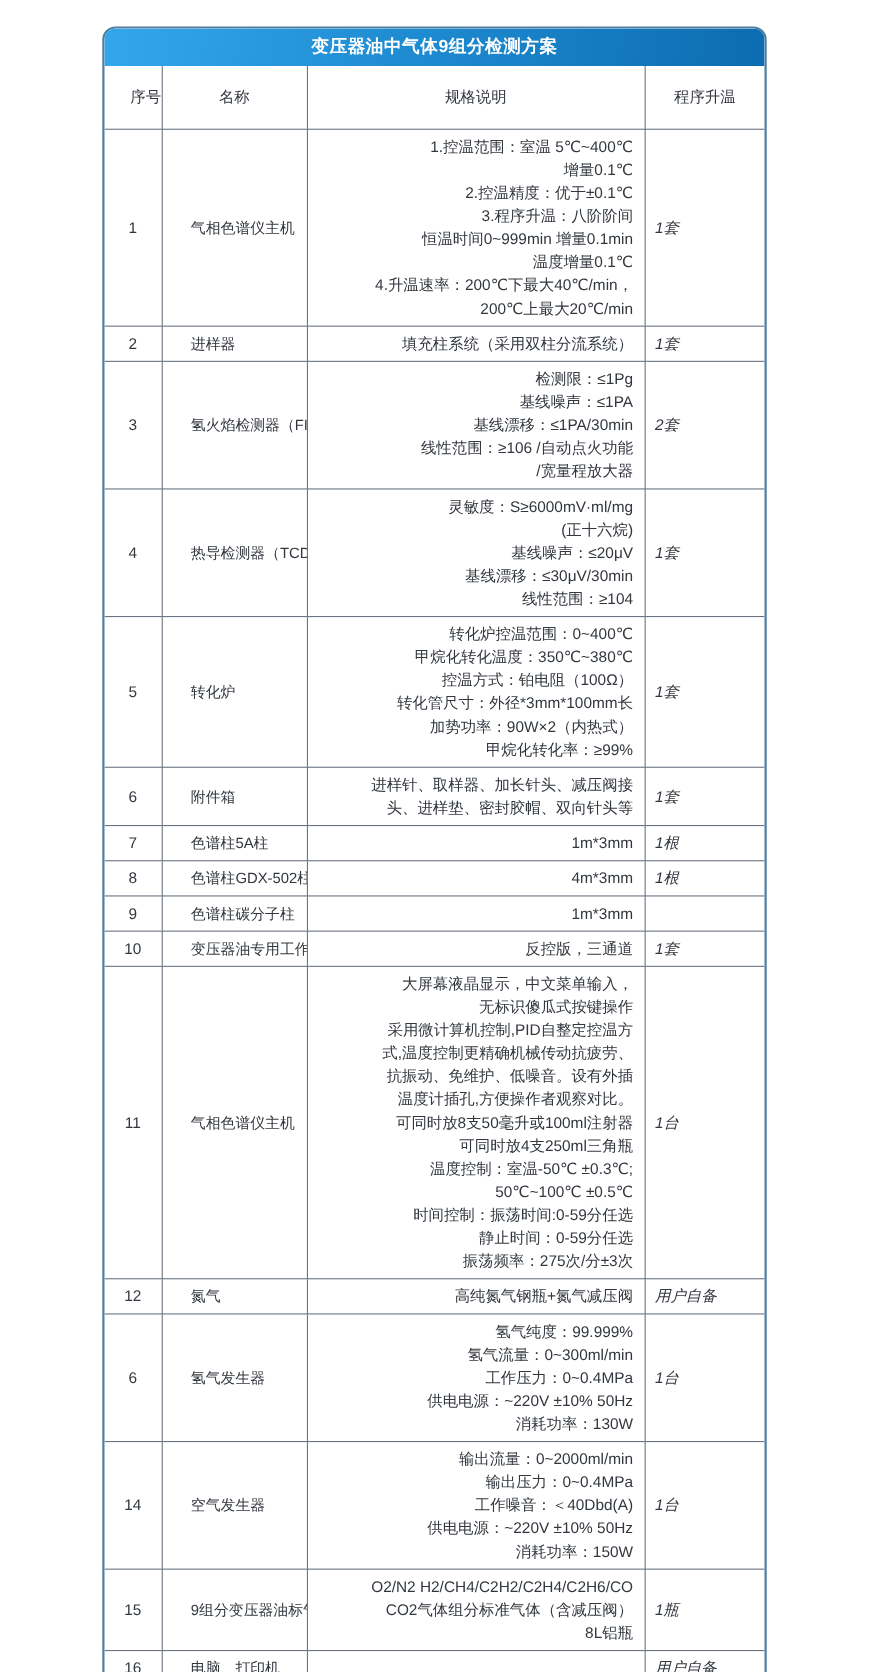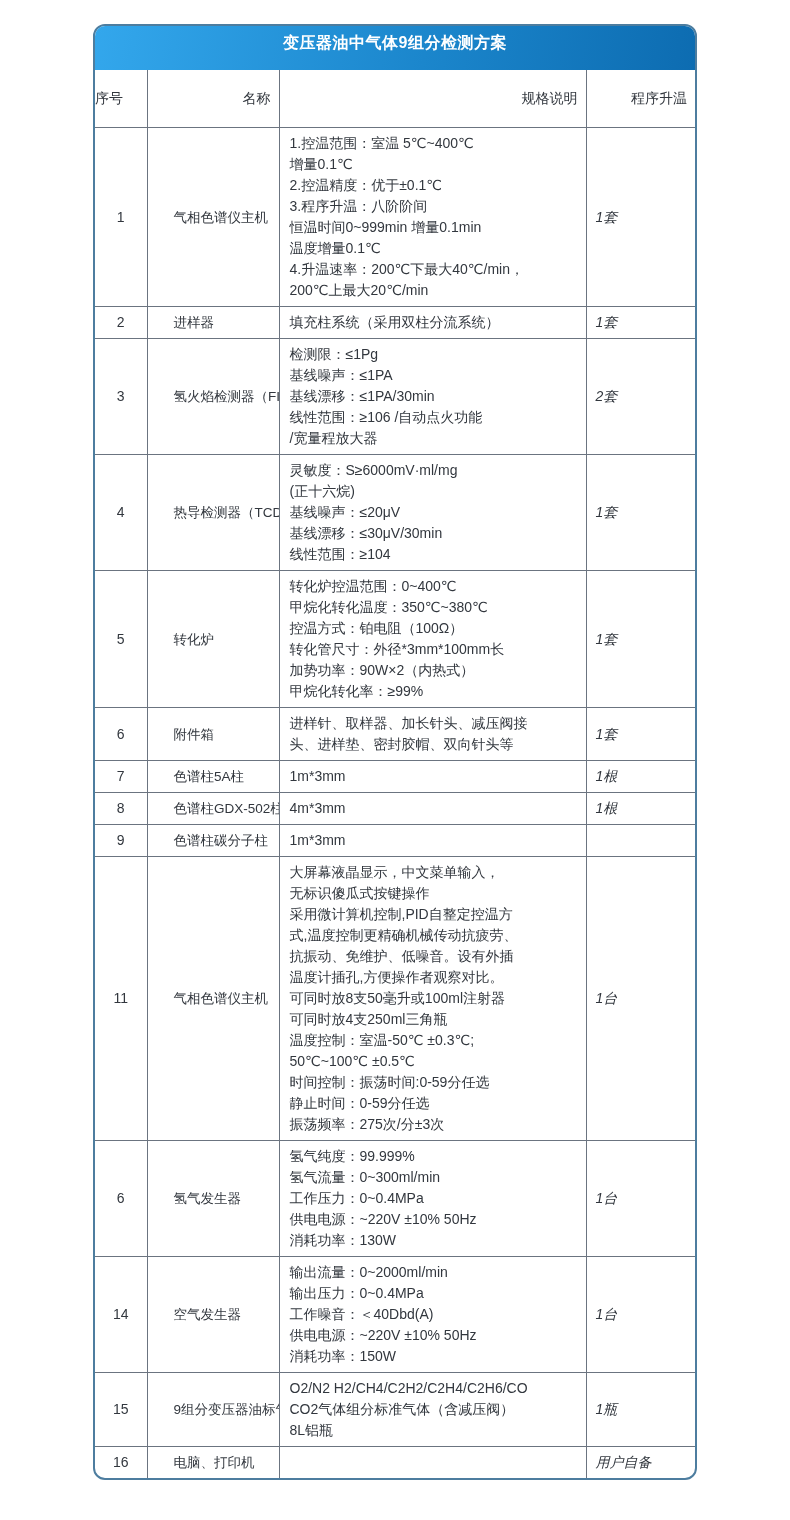--- a/index.html
+++ b/index.html
@@ -18,46 +18,46 @@
     color:var(--text);
   }
   .sheet{
     position:absolute;left:93px;top:24px;width:604px;
     border:2px solid var(--border);
     border-radius:12px;
     overflow:hidden;
     background:#fff;
   }
   .title{
-    height:44px;line-height:34px;
+    height:34px;line-height:34px;
     background:linear-gradient(100deg,var(--accent-left) 0%,var(--accent-mid) 55%,var(--accent-right) 100%);
     color:#ffffff;font-size:16px;font-weight:bold;
     text-align:center;letter-spacing:0.5px;
   }
   table.spec{
     width:600px;border-collapse:collapse;border:hidden;
     table-layout:fixed;font-size:14px;line-height:21px;
   }
   table.spec th,table.spec td{
     border:1px solid var(--grid);
     vertical-align:middle;
     color:var(--text);
   }
   thead th{
     height:30px;font-weight:normal;font-size:14px;
-    text-align:right;padding:18px 8px;
-  }
-  thead th.h-no{text-align:left;padding:2px 0;margin-top:25px;}
+    text-align:center;padding:18px 8px;
+  }
+  thead th.h-no{text-align:right;padding:2px 0;margin-top:25px;}
   td.c-no{text-align:center;padding:5px 0;}
   td.c-name{
     padding:5px 2px 5px 26px;font-size:13.5px;
     white-space:nowrap;overflow:hidden;
   }
   td.c-spec{
-    padding:5px 10px;white-space:pre-line;
+    padding:5px 10px;white-space:pre-line;text-align:right;
   }
   td.c-qty{padding:5px 9px;font-style:italic;}
 </style>
 </head>
 <body>
 
 <div class="sheet">
   <div class="title">变压器油中气体9组分检测方案</div>
 
   <table class="spec">
@@ -145,38 +145,50 @@
     <td class="c-spec">4m*3mm</td>
     <td class="c-qty">1根</td>
   </tr>
         <tr>
     <td class="c-no">9</td>
     <td class="c-name">色谱柱碳分子柱</td>
     <td class="c-spec">1m*3mm</td>
     <td class="c-qty"></td>
   </tr>
         <tr>
+    <td class="c-no">10</td>
+    <td class="c-name">变压器油专用工作站</td>
+    <td class="c-spec">反控版，三通道</td>
+    <td class="c-qty">1套</td>
+  </tr>
+        <tr>
     <td class="c-no">11</td>
     <td class="c-name">气相色谱仪主机</td>
     <td class="c-spec">大屏幕液晶显示，中文菜单输入，
 无标识傻瓜式按键操作
 采用微计算机控制,PID自整定控温方
 式,温度控制更精确机械传动抗疲劳、
 抗振动、免维护、低噪音。设有外插
 温度计插孔,方便操作者观察对比。
 可同时放8支50毫升或100ml注射器
 可同时放4支250ml三角瓶
 温度控制：室温-50℃ ±0.3℃;
 50℃~100℃ ±0.5℃
 时间控制：振荡时间:0-59分任选
 静止时间：0-59分任选
 振荡频率：275次/分±3次</td>
     <td class="c-qty">1台</td>
   </tr>
         <tr>
+    <td class="c-no">12</td>
+    <td class="c-name">氮气</td>
+    <td class="c-spec">高纯氮气钢瓶+氮气减压阀</td>
+    <td class="c-qty">用户自备</td>
+  </tr>
+        <tr>
     <td class="c-no">6</td>
     <td class="c-name">氢气发生器</td>
     <td class="c-spec">氢气纯度：99.999%
 氢气流量：0~300ml/min
 工作压力：0~0.4MPa
 供电电源：~220V ±10% 50Hz
 消耗功率：130W</td>
     <td class="c-qty">1台</td>
   </tr>
         <tr>

